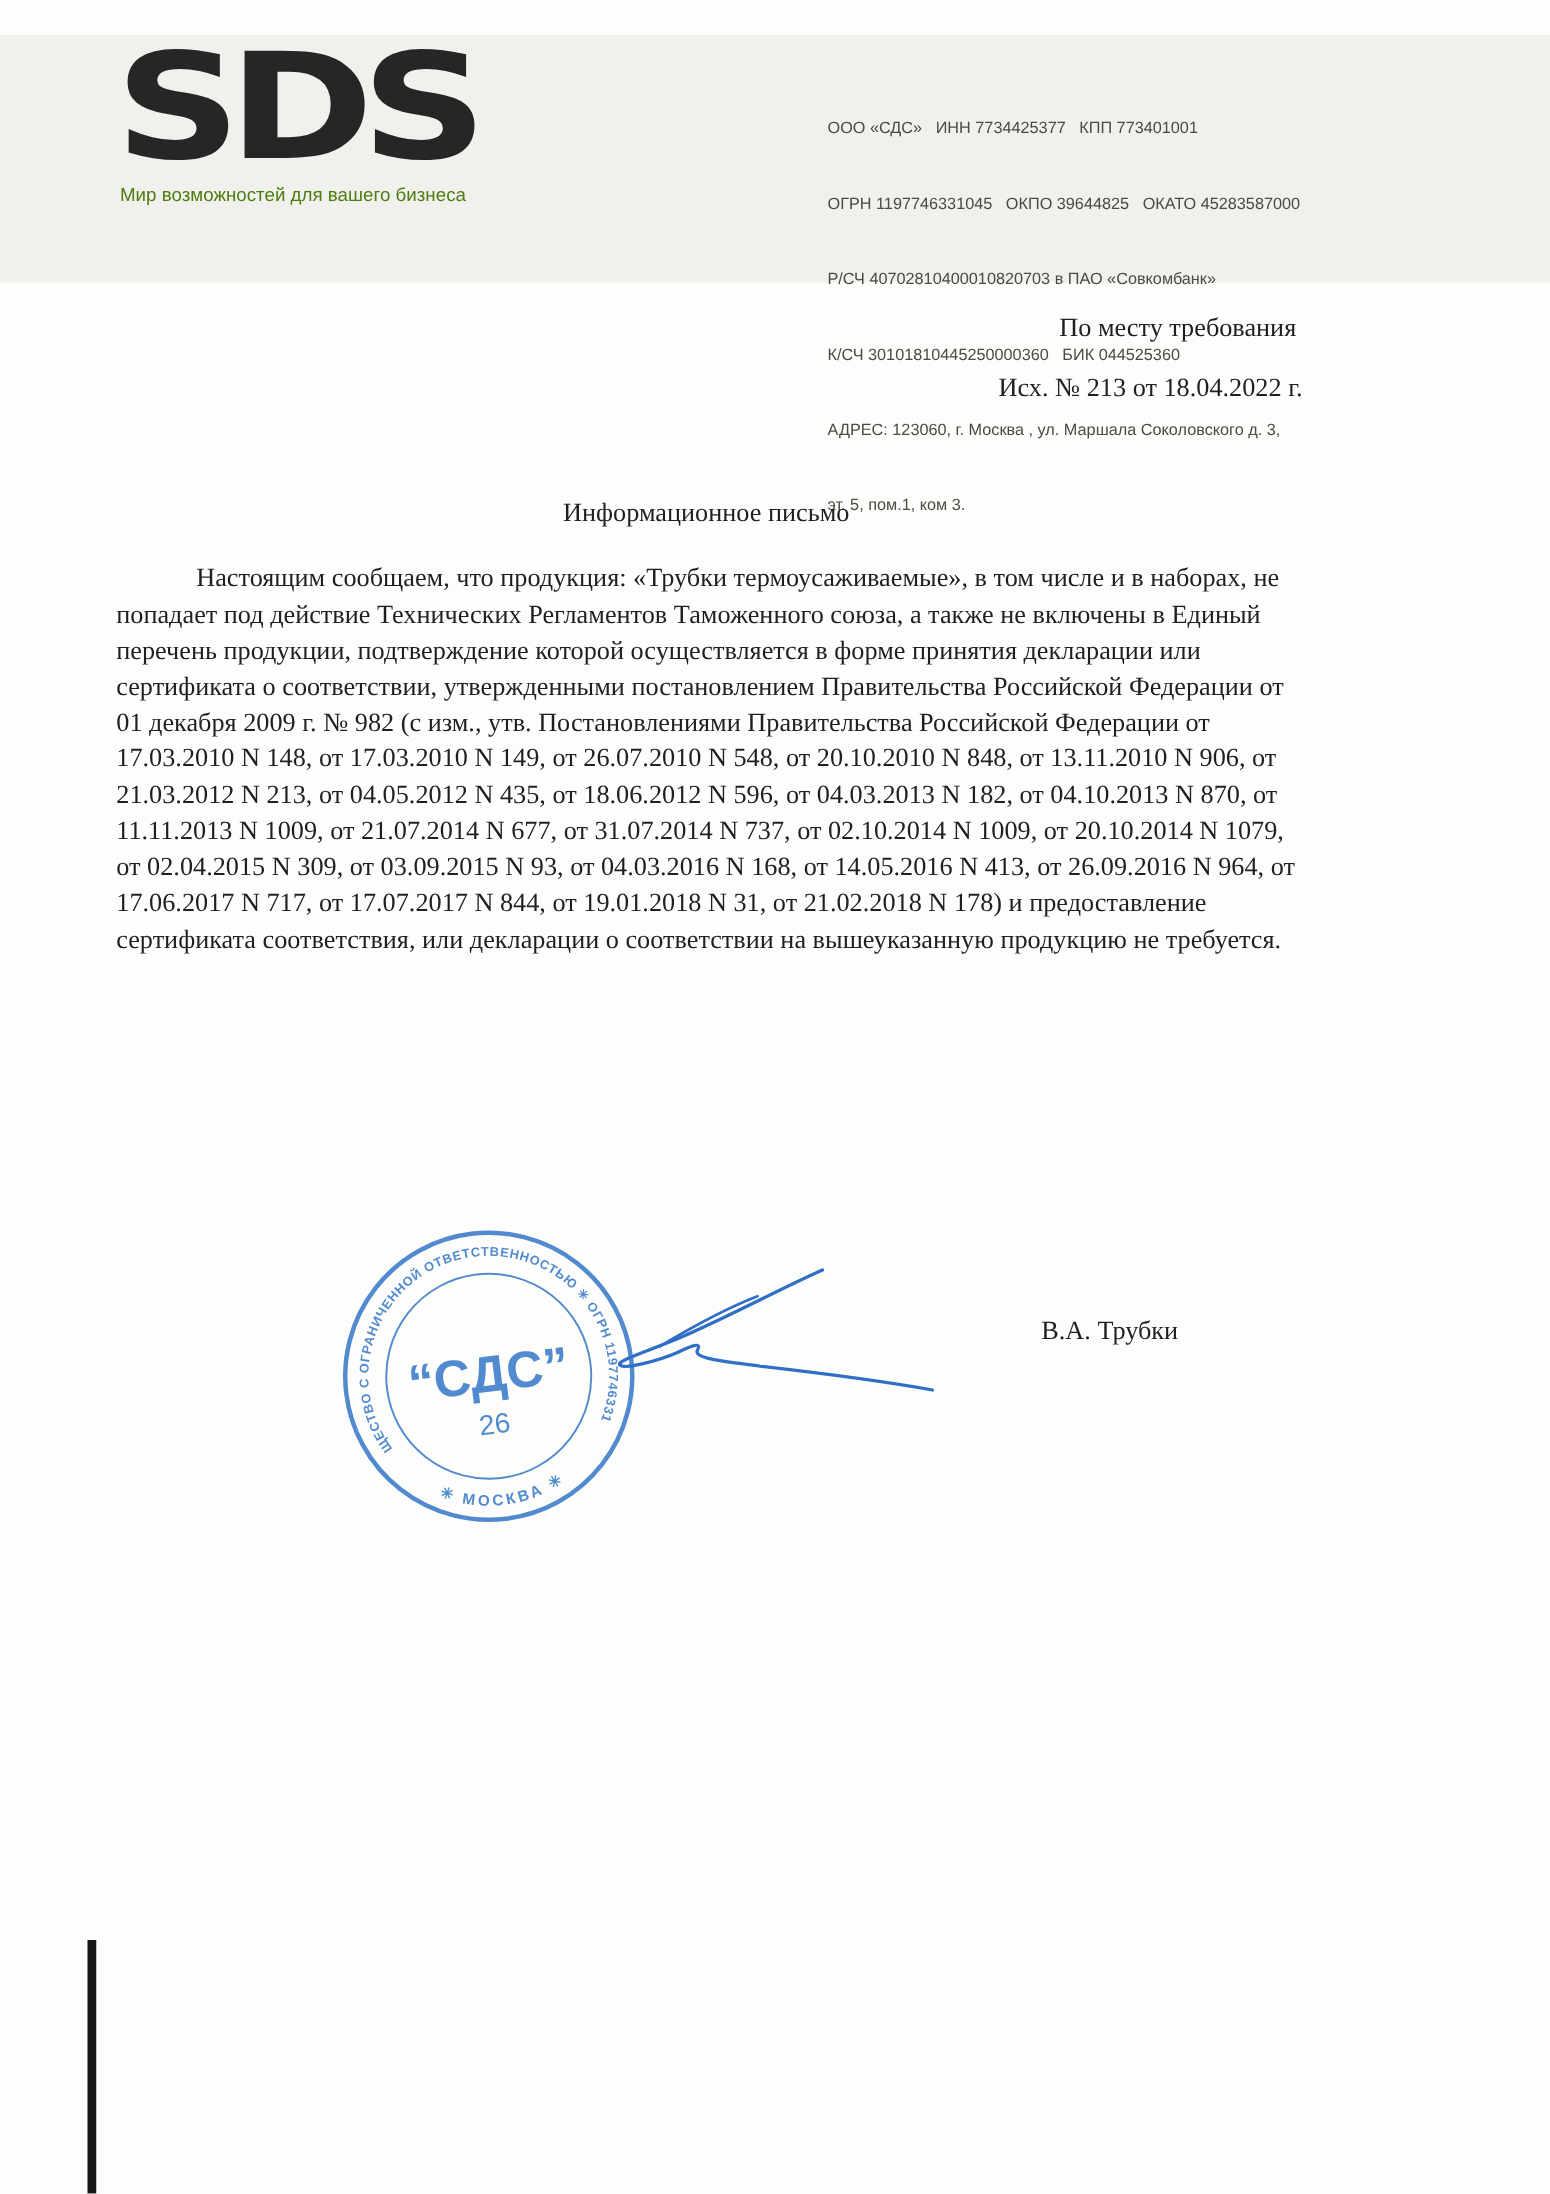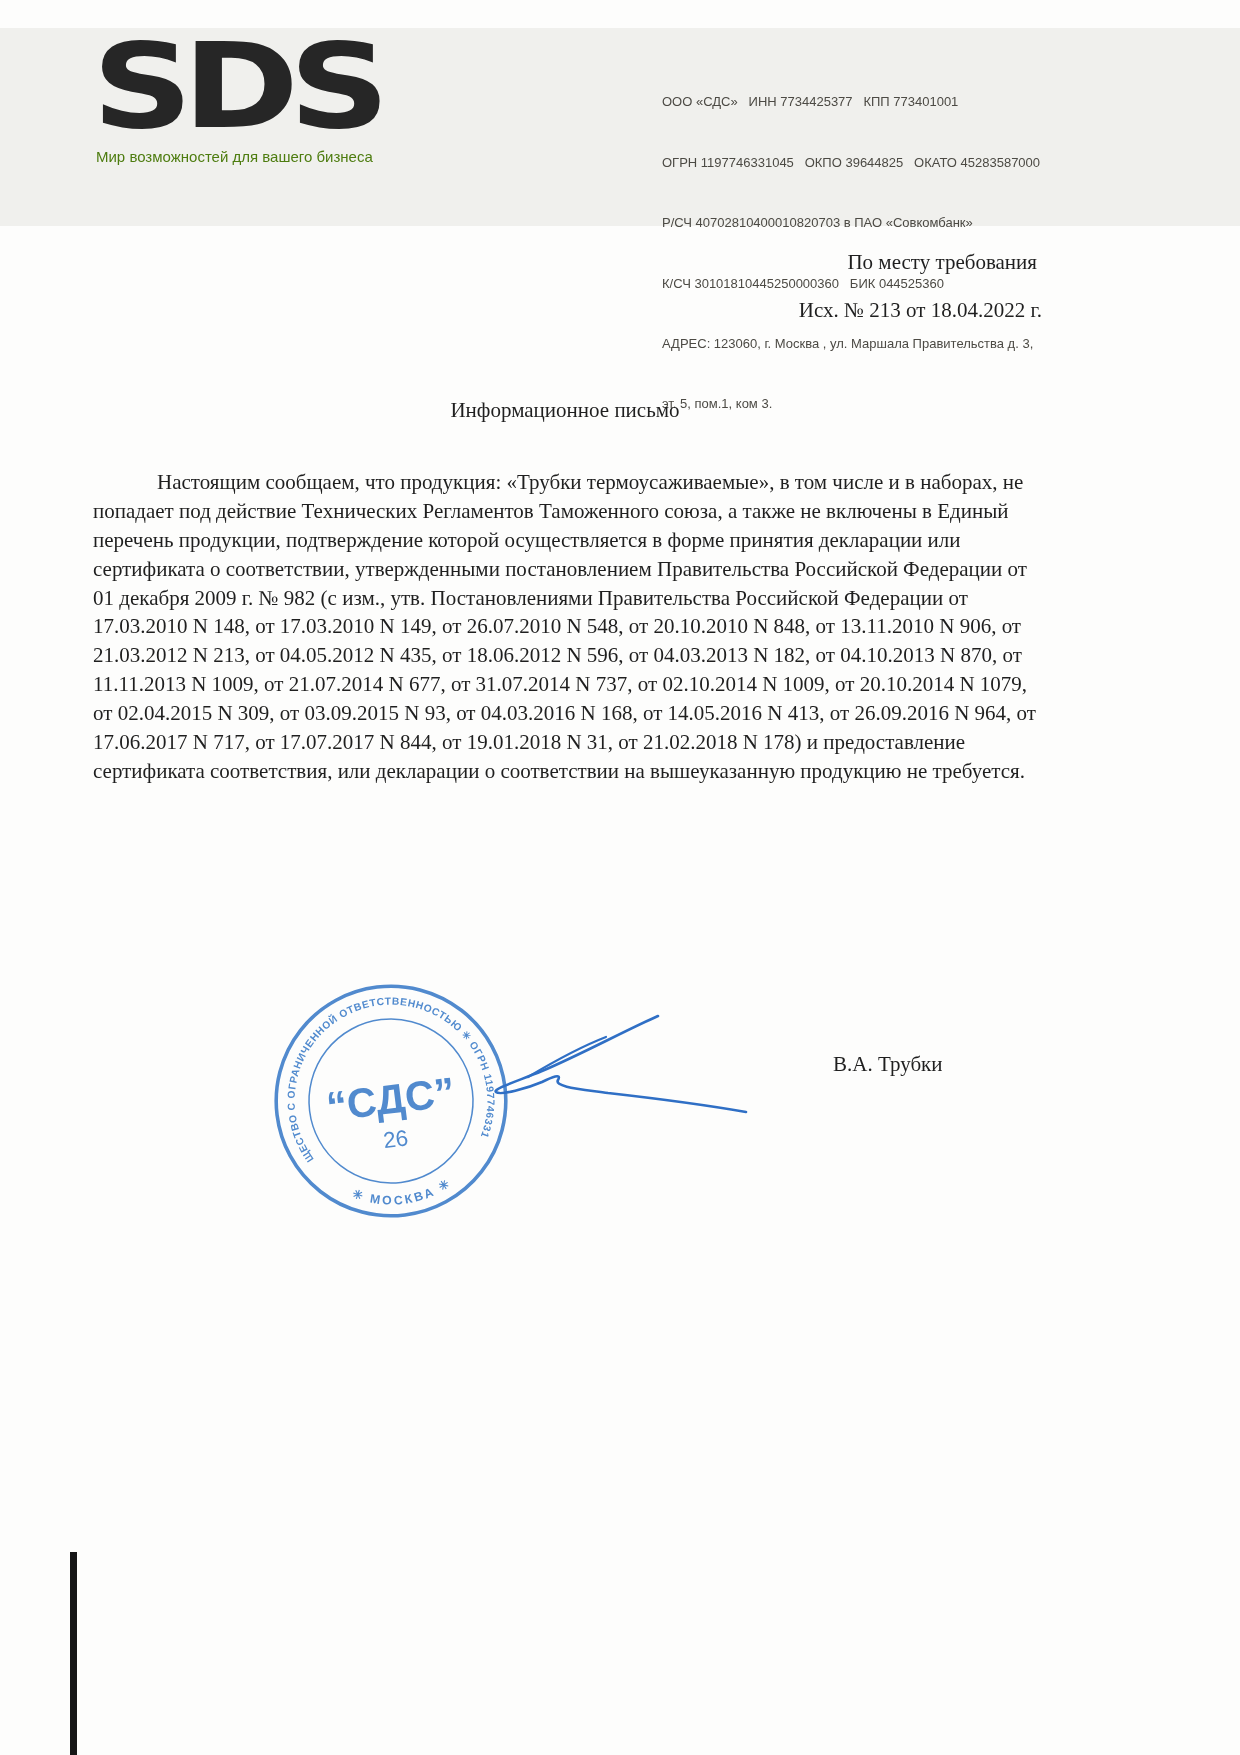--- a/index.html
+++ b/index.html
@@ -28,21 +28,21 @@
     font-family:"Liberation Sans", sans-serif; font-size:13px;
     line-height:1.55; color:#4c4a44; white-space:pre;
   }
   .recipient  { position:absolute; right:203px; top:250px; font-size:21px; }
   .reference  { position:absolute; right:198px; top:298px; font-size:21px; }
   .title      { position:absolute; left:0; top:398px; width:1130px; text-align:center; font-size:21px; }
   .para {
     position:absolute; left:93px; width:958px;
     font-size:21px; line-height:1.375; text-align:left;
   }
-  .para1 { top:448px; text-indent:64px;margin-top:20px; }
+  .para1 { top:448px; text-indent:64px; }
   .para2 { top:784px; }
   .sig-block { position:absolute; left:93px; top:1003px; font-size:21px; line-height:1.38; }
   .sig-name  { position:absolute; left:833px; top:1052px; font-size:21px; }
   .stamp {
     position:absolute; left:268px; top:978px; width:246px; height:246px;
     transform:rotate(-7deg); opacity:0.88;
   }
   .stamp text { fill:#3a7bc8; font-family:"Liberation Sans", sans-serif; }
   .stamp .ring   { font-size:10px; letter-spacing:0.6px; font-weight:bold; }
   .stamp .city   { font-size:12px; letter-spacing:2.5px; font-weight:bold; }
@@ -62,21 +62,21 @@
   <div class="header-band"></div>
 
   <div class="logo">SDS</div>
   <div class="tagline">Мир возможностей для вашего бизнеса</div>
 
   <div class="company-details">
     <div>ООО «СДС»   ИНН 7734425377   КПП 773401001</div>
     <div>ОГРН 1197746331045   ОКПО 39644825   ОКАТО 45283587000</div>
     <div>Р/СЧ 40702810400010820703 в ПАО «Совкомбанк»</div>
     <div>К/СЧ 30101810445250000360   БИК 044525360</div>
-    <div>АДРЕС: 123060, г. Москва , ул. Маршала Правительства д. 3,</div>
+    <div>АДРЕС: 123060, г. Москва , ул. Маршала Соколовского д. 3,</div>
     <div>эт. 5, пом.1, ком 3.</div>
   </div>
 
   <div class="recipient">По месту требования</div>
   <div class="reference">Исх. № 213 от 18.04.2022 г.</div>
 
   <div class="title">Информационное письмо</div>
 
   <div class="para para1">Настоящим сообщаем, что продукция: «Трубки термоусаживаемые», в том числе и в наборах, не попадает под действие Технических Регламентов Таможенного союза, а также не включены в Единый перечень продукции, подтверждение которой осуществляется в форме принятия декларации или сертификата о соответствии, утвержденными постановлением Правительства Российской Федерации от 01 декабря 2009 г. № 982 (с изм., утв. Постановлениями Правительства Российской Федерации от 17.03.2010 N 148, от 17.03.2010 N 149, от 26.07.2010 N 548, от 20.10.2010 N 848, от 13.11.2010 N 906, от 21.03.2012 N 213, от 04.05.2012 N 435, от 18.06.2012 N 596, от 04.03.2013 N 182, от 04.10.2013 N 870, от 11.11.2013 N 1009, от 21.07.2014 N 677, от 31.07.2014 N 737, от 02.10.2014 N 1009, от 20.10.2014 N 1079, от 02.04.2015 N 309, от 03.09.2015 N 93, от 04.03.2016 N 168, от 14.05.2016 N 413, от 26.09.2016 N 964, от 17.06.2017 N 717, от 17.07.2017 N 844, от 19.01.2018 N 31, от 21.02.2018 N 178) и предоставление сертификата соответствия, или декларации о соответствии на вышеуказанную продукцию не требуется.</div>
 

